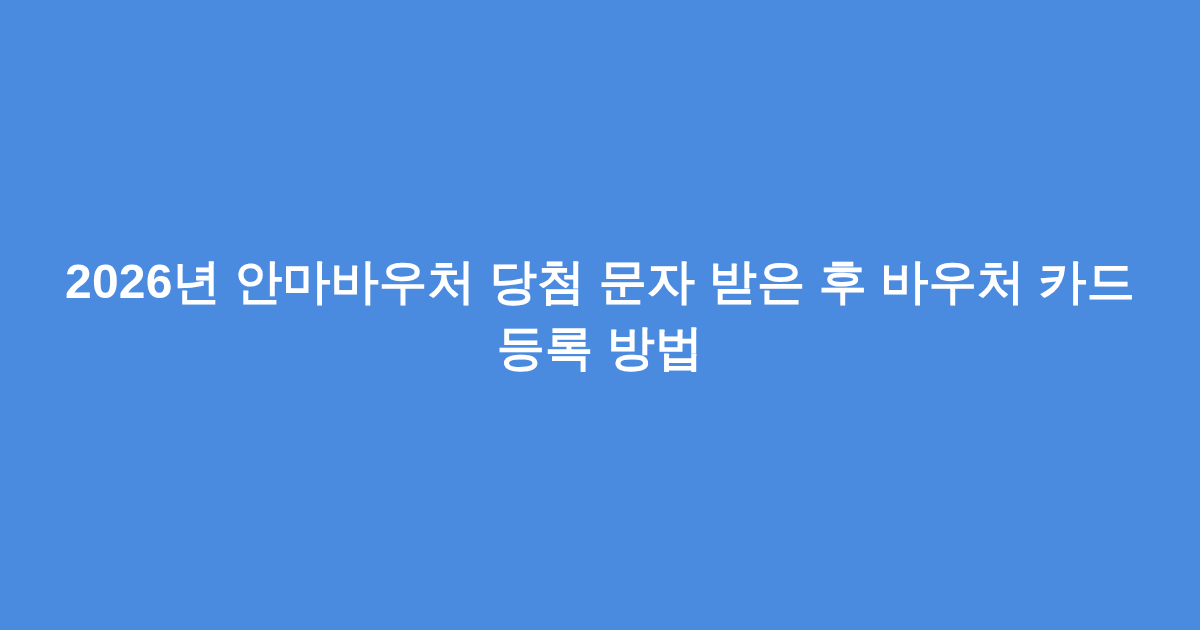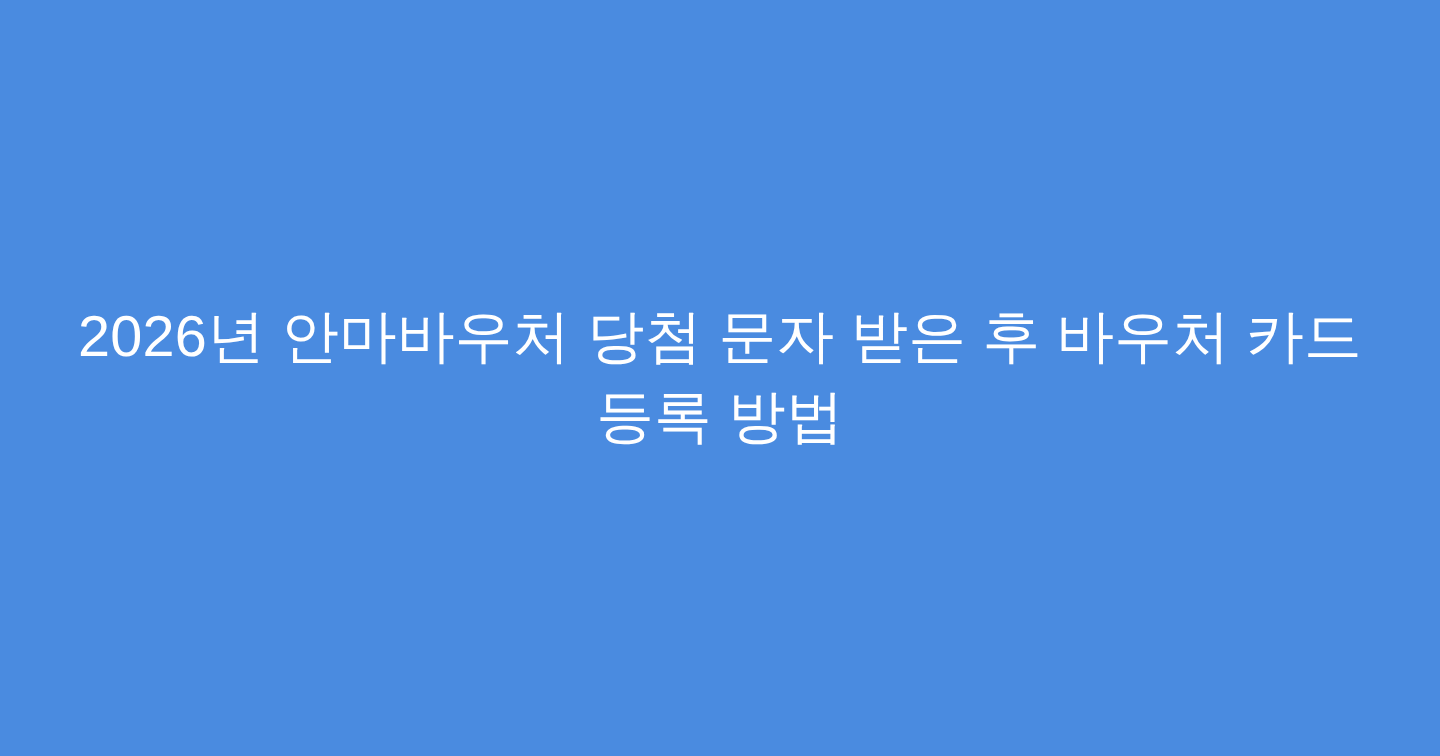--- a/index.html
+++ b/index.html
@@ -38,21 +38,21 @@
     justify-content: center;
   }
 
   .og-title {
     margin: 0;
     width: 100%;
     text-align: center;
     color: #ffffff;
     font-family: "Liberation Sans", "DejaVu Sans", sans-serif;
     font-size: 48px;
-    font-weight: 400;
+    font-weight: 700;
     line-height: 66px;
     letter-spacing: 0.2px;
     word-break: keep-all;
     white-space: pre-line;
     text-rendering: optimizeLegibility;
   }
 </style>
 </head>
 <body>
 

